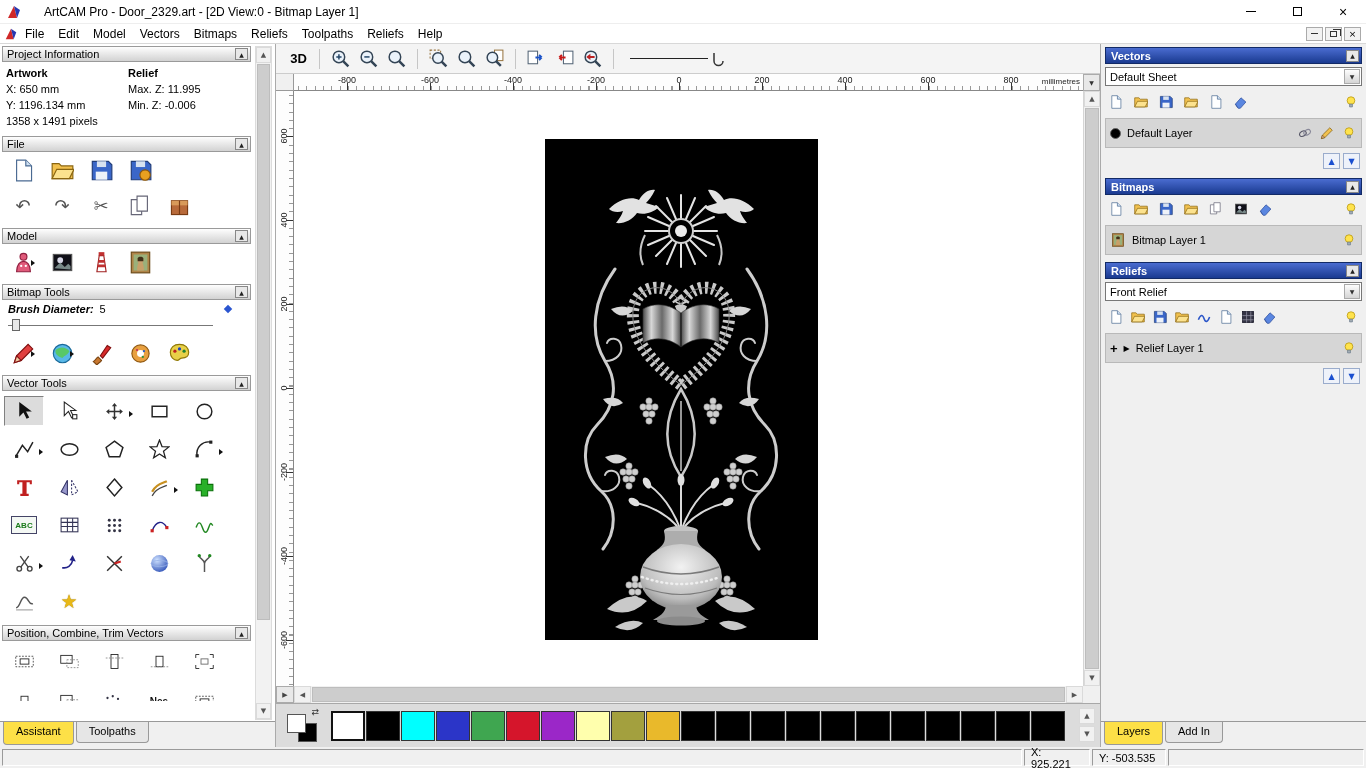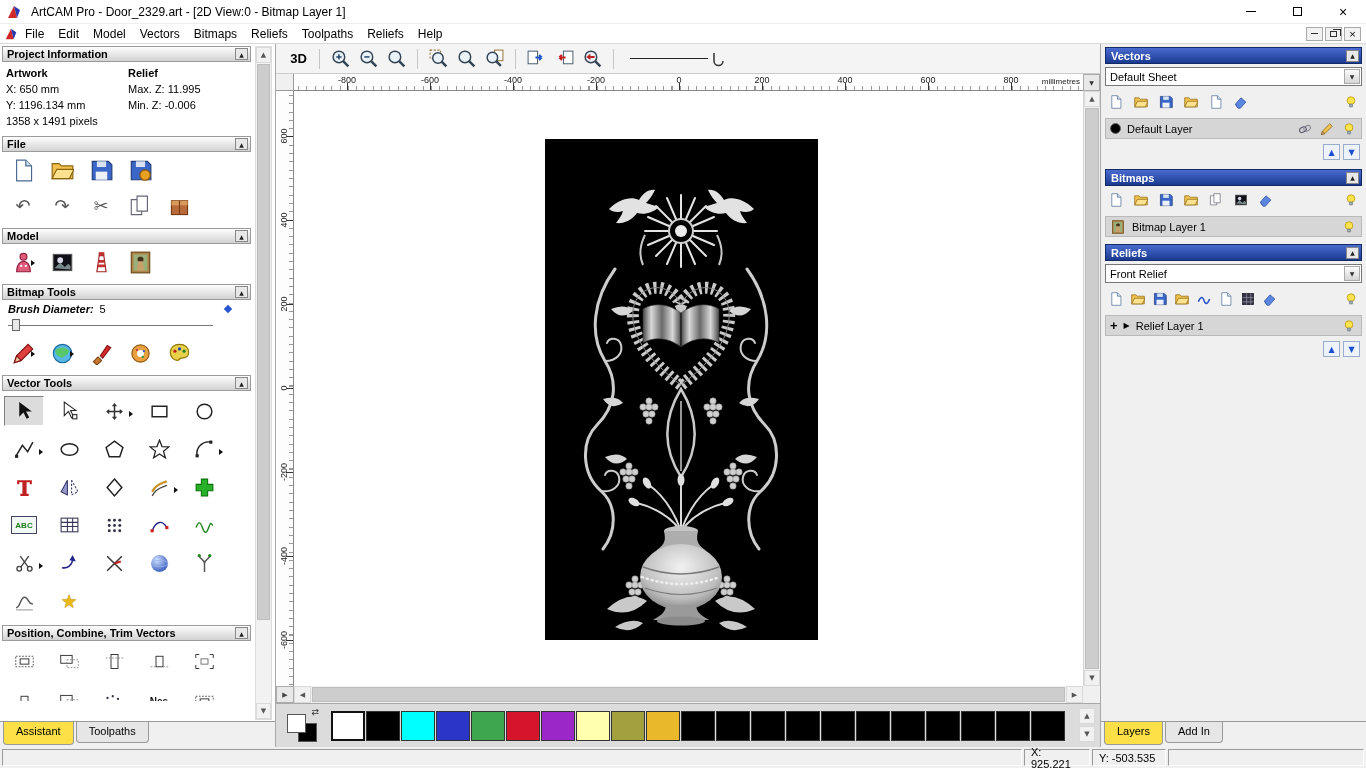--- a/index.html
+++ b/index.html
@@ -2,21 +2,21 @@
 <html><head>
 <meta charset="utf-8">
 <style>
 *{margin:0;padding:0;box-sizing:border-box}
 html,body{width:1366px;height:768px;overflow:hidden}
 body{font-family:"Liberation Sans",sans-serif;font-size:12px;color:#000;background:#f0f0f0}
 .app{position:relative;width:1366px;height:768px;background:#f0f0f0}
 
 
 .titlebar{position:absolute;left:0;top:0;width:100%;height:24px;background:#fff;display:flex;align-items:center;padding-left:6px;border-bottom:1px solid #eee}
-.titlebar .title{margin-left:9px;font-size:12px;white-space:nowrap}
+.titlebar .title{margin-left:22px;font-size:12px;white-space:nowrap}
 .wbtns{margin-left:auto;display:flex;height:100%}
 .wbtn{width:46px;height:100%;display:flex;align-items:center;justify-content:center;font-size:14px}
 .glyph-min{width:10px;height:1px;background:#000}
 .glyph-max{width:9px;height:9px;border:1px solid #000}
 .menubar{position:absolute;left:0;top:24px;width:100%;height:20px;background:#fff;display:flex;align-items:center;padding-left:4px;border-bottom:1px solid #d8d8d8}
 .mitem{padding:2px 7px;font-size:12px}
 .mdibtns{margin-left:auto;display:flex;align-items:center;gap:2px;padding-right:5px}
 .mdibtn{width:17px;height:14px;border:1px solid #aaa;background:#f2f2f2;display:flex;align-items:center;justify-content:center;font-size:9px;font-family:"DejaVu Sans",sans-serif}
 .mdi-min{width:7px;height:1px;background:#333}
 .mdi-rest{width:7px;height:6px;border:1px solid #333;position:relative}
@@ -24,21 +24,21 @@
 
 
 .main{position:absolute;top:44px;left:0;width:1366px;height:703px;display:flex}
 .left-panel{width:276px;height:703px;background:#fff;border-right:1px solid #aaa;position:relative}
 .lp-content{position:absolute;left:0;top:0;width:253px;height:677px;overflow:hidden;padding:2px 2px 0 2px}
 .center{width:824px;height:703px;display:flex;flex-direction:column;background:#fff}
 .right-panel{width:266px;height:703px;background:#f0f0f0;border-left:1px solid #aaa;position:relative}
 
 
 .sect{margin-bottom:4px}
-.sect-h{height:16px;background:linear-gradient(#fefefe,#d2d2d2);border:1px solid #9a9a9a;display:flex;align-items:center;justify-content:space-between;padding:0 2px 0 4px;font-weight:bold;font-size:11px}
+.sect-h{height:16px;background:linear-gradient(#fefefe,#d2d2d2);border:1px solid #9a9a9a;display:flex;align-items:center;justify-content:space-between;padding:0 2px 0 4px;font-weight:normal;font-size:11px}
 .collapse{width:13px;height:12px;background:#e8e8e8;border:1px solid #888;font-size:6px;display:flex;align-items:center;justify-content:center;color:#222;font-family:"DejaVu Sans",sans-serif}
 .pi{display:grid;grid-template-columns:122px 1fr;font-size:11px;line-height:16px;padding:3px 4px}
 .pi b{font-size:11px}
 .irow{display:flex;align-items:center;gap:13px;padding:5px 8px;height:36px}
 .ic{width:26px;height:26px;display:flex;align-items:center;justify-content:center;position:relative}
 .ic svg{width:23px;height:23px}
 .g{font-size:18px;color:#555;font-family:"DejaVu Sans",sans-serif;line-height:1}
 .fly::after{content:"";position:absolute;right:-2px;bottom:9px;border:3px solid transparent;border-left:4px solid #111}
 .brush-line{display:flex;align-items:center;gap:6px;font-size:11px;padding:3px 6px 0}
 .brush-line i{font-weight:bold}
@@ -106,21 +106,21 @@
 .pal-arrows .sarrow{width:16px;height:16px}
 
 
 .rp-content{position:absolute;left:0;top:0;right:0;bottom:26px;padding:3px 4px;overflow:hidden}
 .rsect{margin-bottom:7px}
 .rsect-h{height:17px;background:linear-gradient(#4a6cd0,#1a3a90);color:#fff;font-weight:bold;font-size:11px;display:flex;align-items:center;justify-content:space-between;padding:0 2px 0 5px;border:1px solid #122a66}
 .combo{height:19px;border:1px solid #777;background:#fff;display:flex;align-items:center;font-size:11px;padding-left:4px;position:relative;margin:3px 0 2px}
 .combo-btn{position:absolute;right:1px;top:1px;bottom:1px;width:16px;background:linear-gradient(#fdfdfd,#d5d5d5);border:1px solid #aaa;display:flex;align-items:center;justify-content:center;font-size:6px;color:#333;font-family:"DejaVu Sans",sans-serif}
 .rp-icons{display:flex;align-items:center;gap:9px;padding:4px 3px;height:28px}
 .rp-icons svg{width:20px;height:20px}
-.layer-row{height:21px;background:#d6d6d6;border:1px solid #b9b9b9;display:flex;align-items:center;gap:6px;padding:0 4px;font-size:11px;margin:2px 0}
+.layer-row{height:30px;background:#d6d6d6;border:1px solid #b9b9b9;display:flex;align-items:center;gap:6px;padding:0 4px;font-size:11px;margin:2px 0}
 .blackdot{width:11px;height:11px;border-radius:50%;background:#000;border:1px solid #666}
 .mini{width:16px;height:16px;display:flex;align-items:center;justify-content:center;flex:none}
 .mini svg{width:14px;height:14px}
 .mlauto{margin-left:auto}
 .updown{display:flex;justify-content:flex-end;gap:3px;padding:3px 2px 2px}
 .udbtn{width:17px;height:16px;border:1px solid #9aaccc;background:#eef2fa;display:flex;align-items:center;justify-content:center;color:#1a4fd0;font-size:8px;font-family:"DejaVu Sans",sans-serif}
 .plusg{font-weight:bold;font-size:13px;line-height:1}
 .trig{font-size:8px;font-family:"DejaVu Sans",sans-serif}
 
 

